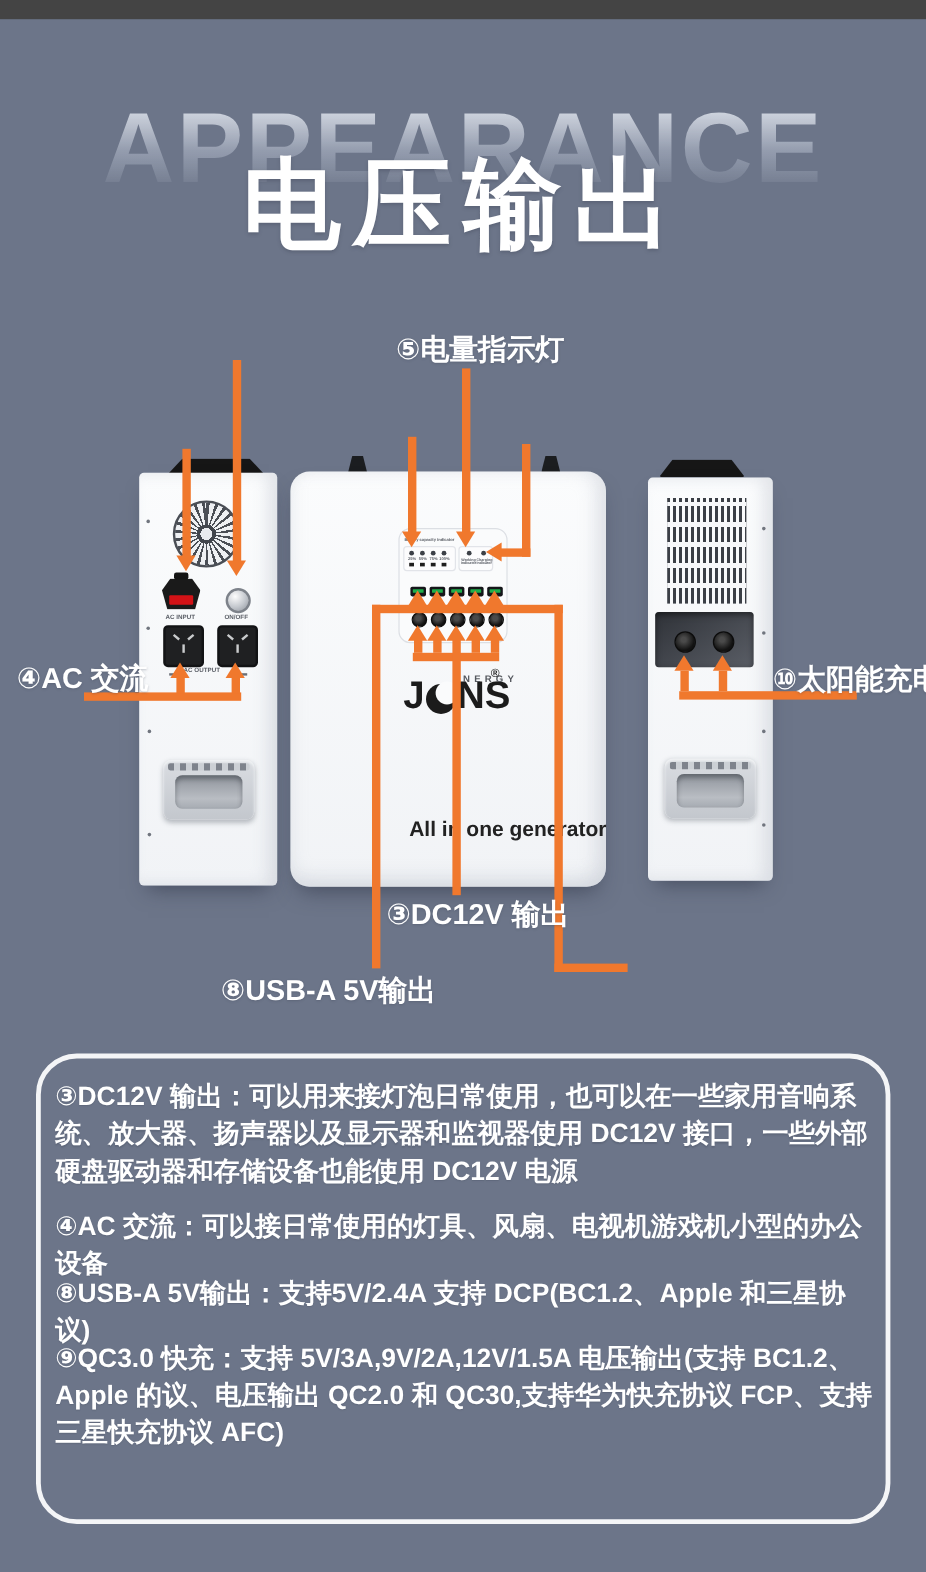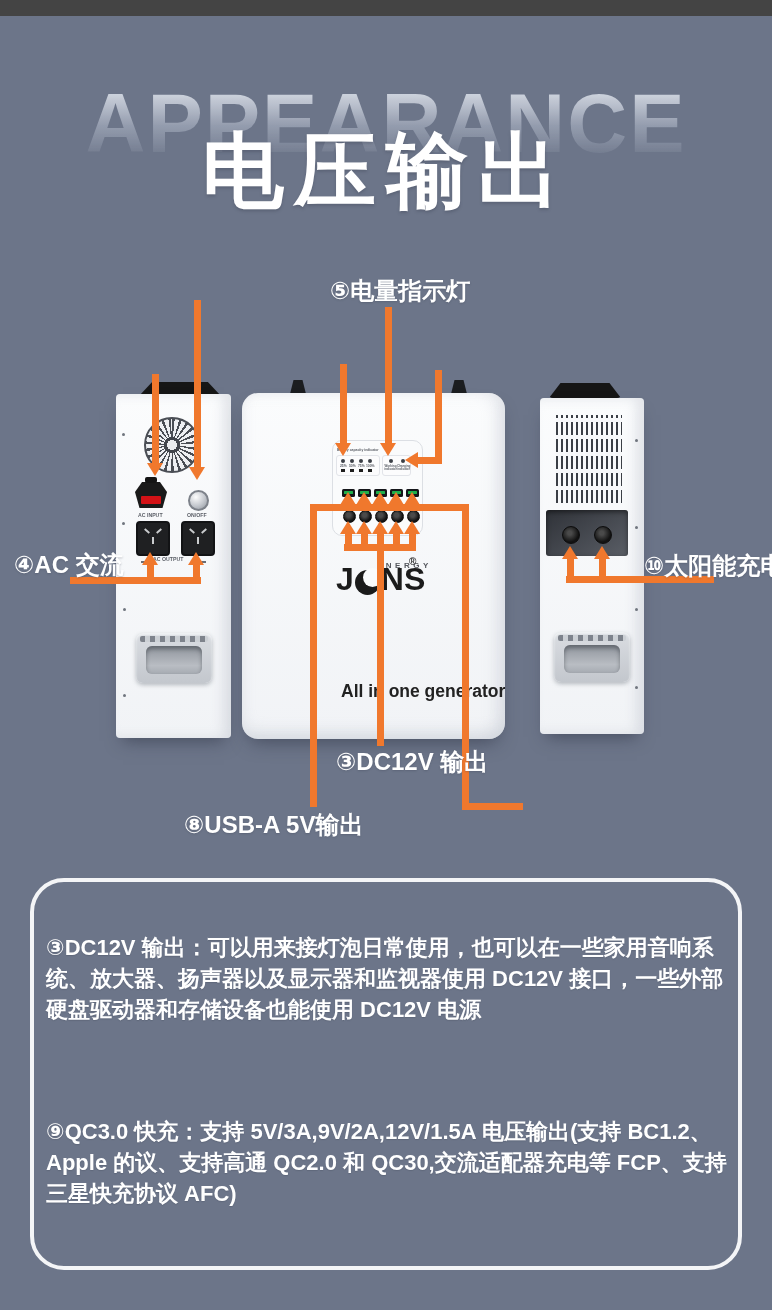--- a/index.html
+++ b/index.html
@@ -96,21 +96,21 @@
 <body>
 
 <div id="canvas">
 
   <div class="abs appearance">APPEARANCE</div>
   <div class="abs main-title">电压输出</div>
 
   <div class="abs callout" style="left:330px;top:259px">⑤电量指示灯</div>
   <div class="abs callout" style="left:14px;top:533px">④AC 交流</div>
   <div class="abs callout" style="left:644px;top:534px">⑩太阳能充电</div>
-  <div class="abs callout" style="left:336px;top:730px">③DC12V 输出</div>
+  <div class="abs callout" style="left:322px;top:730px">③DC12V 输出</div>
   <div class="abs callout" style="left:184px;top:793px">⑧USB-A 5V输出</div>
 
   <div class="abs handlebar" style="left:139px;top:366px;width:82px;height:14px"></div>
   <div class="abs device" style="left:116px;top:378px;width:115px;height:344px"></div>
   <div class="abs fan" style="left:144px;top:401px;width:52px;height:52px"></div>
   <div class="abs acin" style="left:135px;top:466px;width:32px;height:26px">
       <span class="red"></span>
     </div>
   <div class="abs acin-cap" style="left:145px;top:461px;width:12px;height:6px"></div>
   <div class="abs onoff" style="left:188px;top:474px;width:17px;height:17px"></div>
@@ -274,16 +274,18 @@
   <div class="abs vl" style="left:393px;top:517px;height:11px"></div>
   <div class="abs vl" style="left:409px;top:517px;height:11px"></div>
   <div class="abs ah ah-up" style="left:340px;top:505px"></div>
   <div class="abs ah ah-up" style="left:356px;top:505px"></div>
   <div class="abs ah ah-up" style="left:372px;top:505px"></div>
   <div class="abs ah ah-up" style="left:388px;top:505px"></div>
   <div class="abs ah ah-up" style="left:404px;top:505px"></div>
   <div class="abs vl" style="left:377px;top:517px;height:213px"></div>
 
   <div class="abs descbox" style="left:30px;top:862px;width:704px;height:384px"></div>
-  <div class="abs para" style="top:916px">③DC12V 输出：可以用来接灯泡日常使用，也可以在一些家用音响系统、放大器、扬声器以及显示器和监视器使用 DC12V 接口，一些外部硬盘驱动器和存储设备也能使用 DC12V 电源</div>
-  <div class="abs para" style="top:1100px">⑨QC3.0 快充：支持 5V/3A,9V/2A,12V/1.5A 电压输出(支持 BC1.2、Apple 的议、支持高通 QC2.0 和 QC30,交流适配器充电等 FCP、支持三星快充协议 AFC)</div>
+  <div class="abs para" style="top:882px">③DC12V 输出：可以用来接灯泡日常使用，也可以在一些家用音响系统、放大器、扬声器以及显示器和监视器使用 DC12V 接口，一些外部硬盘驱动器和存储设备也能使用 DC12V 电源</div>
+  <div class="abs para" style="top:990px">④AC 交流：可以接日常使用的灯具、风扇、电视机游戏机小型的办公设备</div>
+  <div class="abs para" style="top:1046px">⑧USB-A 5V输出：支持5V/2.4A 支持 DCP(BC1.2、Apple 和三星协议)</div>
+  <div class="abs para" style="top:1100px">⑨QC3.0 快充：支持 5V/3A,9V/2A,12V/1.5A 电压输出(支持 BC1.2、Apple 的议、电压输出 QC2.0 和 QC30,支持华为快充协议 FCP、支持三星快充协议 AFC)</div>
 
 </div>
 
 </body></html>

